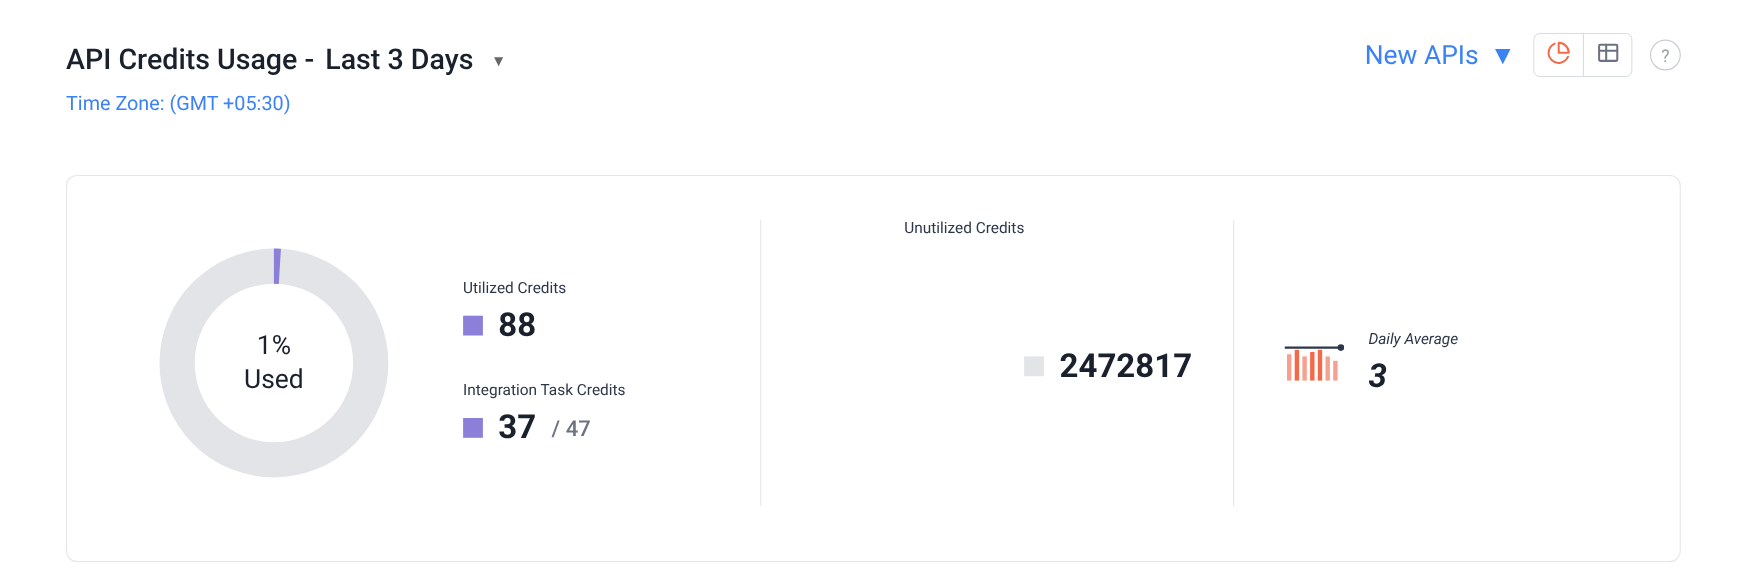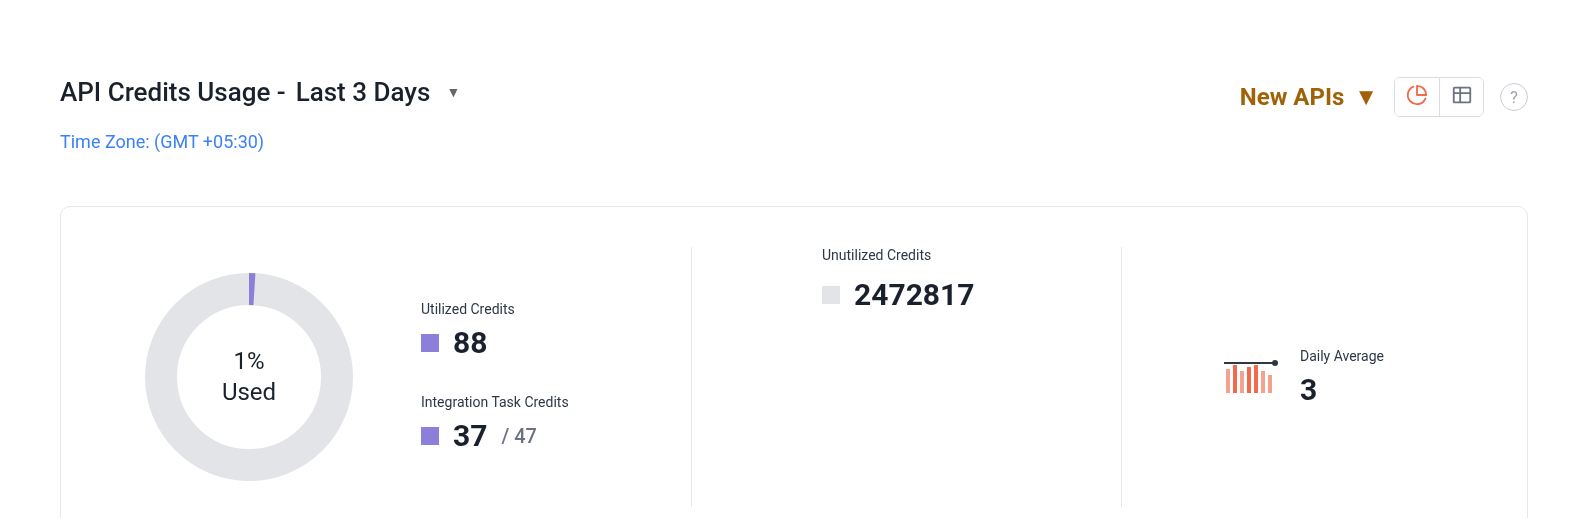--- a/index.html
+++ b/index.html
@@ -13,23 +13,22 @@
       color: #2d3748;
       width: 1588px;
       height: 518px;
       overflow: hidden;
     }
     .container {
       padding: 30px 60px 0 60px;
     }
     .header {
       display: flex;
-      align-items: flex-start;
+      align-items: flex-end;
       justify-content: space-between;
-      margin-top: 47px;
     }
     .title-row {
       display: flex;
       align-items: center;
       gap: 10px;
       font-size: 26px;
       font-weight: 500;
       color: #1a202c;
     }
     .title-row .dropdown-caret {
@@ -40,22 +39,22 @@
     .header-right {
       display: flex;
       align-items: center;
       gap: 16px;
     }
     .new-apis {
       display: flex;
       align-items: center;
       gap: 10px;
       font-size: 24px;
-      font-weight: 700;
-      color: #a16207;
+      font-weight: 400;
+      color: #3b82f6;
       cursor: pointer;
     }
     .view-toggle {
       display: flex;
       border: 1px solid #d9dce0;
       border-radius: 6px;
       overflow: hidden;
     }
     .view-toggle-btn {
       width: 44px;
@@ -107,23 +106,24 @@
       gap: 64px;
     }
     .segment-2 {
       width: 430px;
       padding-left: 130px;
       border-left: 1px solid #e5e7eb;
       height: 260px;
     }
     .segment-3 {
       flex: 1;
-      padding-left: 100px;
+      padding-left: 44px;
       border-left: 1px solid #e5e7eb;
       height: 260px;
+      font-style: italic;
     }
     .donut-wrap {
       position: relative;
       width: 216px;
       height: 216px;
     }
     .donut-center {
       position: absolute;
       inset: 0;
       display: flex;
@@ -161,22 +161,21 @@
       font-weight: 700;
       color: #1a202c;
     }
     .metric-sub {
       font-size: 20px;
       font-weight: 500;
       color: #6b7280;
     }
     .seg-inner {
       display: flex;
-      flex-direction: column;
-      justify-content: flex-start;
+      justify-content: center;
       height: 100%;
     }
     .seg3-content {
       display: flex;
       align-items: center;
       gap: 22px;
       height: 100%;
     }
     .trend-icon svg { display: block; }
   </style>

